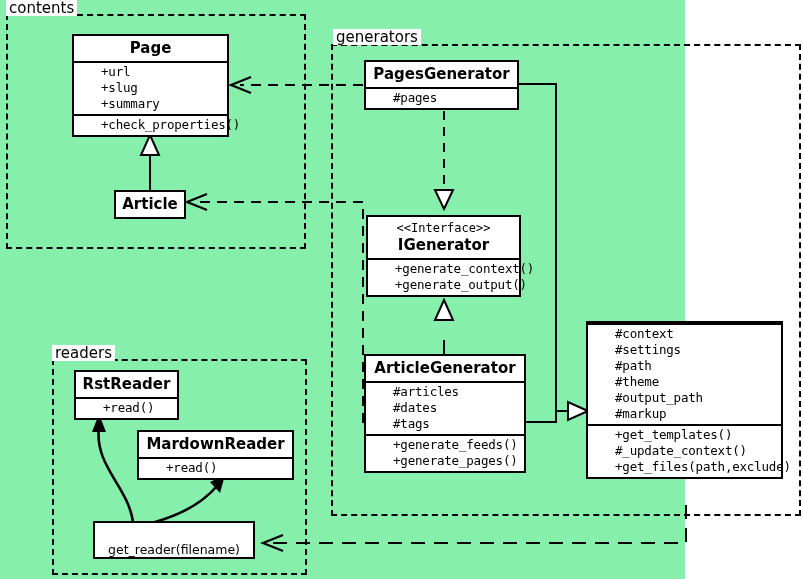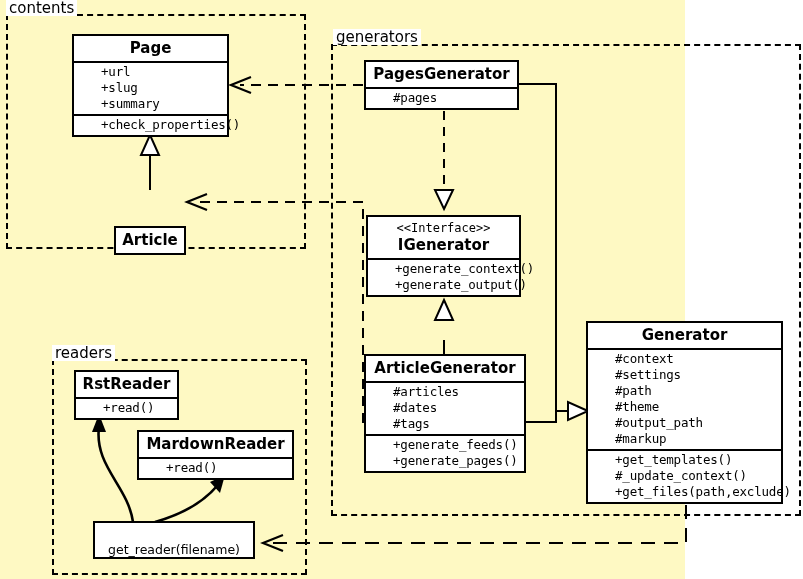--- a/index.html
+++ b/index.html
@@ -11,21 +11,21 @@
   body {
     font-family: "DejaVu Sans", sans-serif;
     width: 803px;
     height: 579px;
     overflow: hidden;
   }
   #diagram {
     position: relative;
     width: 685px;
     height: 579px;
-    background: #fef9c3;
+    background: #86efac;
   }
   svg.layer {
     position: absolute;
     left: 0;
     top: 0;
     width: 803px;
     height: 579px;
     pointer-events: none;
   }
   
@@ -176,21 +176,21 @@
       <div class="member">+url</div>
       <div class="member">+slug</div>
       <div class="member">+summary</div>
     </div>
     <div class="sep"></div>
     <div class="compartment">
       <div class="member">+check_properties()</div>
     </div>
   </div>
 
-  <div class="uml" style="left:114px; top:190px; width:72px;margin-top:36px;">
+  <div class="uml" style="left:114px; top:190px; width:72px;">
     <div class="title">Article</div>
   </div>
 
   <div class="uml" style="left:366px; top:215px; width:155px;">
     <div class="title">
       <span class="stereo">&lt;&lt;Interface&gt;&gt;</span>
       <span>IGenerator</span>
     </div>
     <div class="sep"></div>
     <div class="compartment">
@@ -216,21 +216,20 @@
       <div class="member">#tags</div>
     </div>
     <div class="sep"></div>
     <div class="compartment">
       <div class="member">+generate_feeds()</div>
       <div class="member">+generate_pages()</div>
     </div>
   </div>
 
   <div class="uml" style="left:586px; top:321px; width:197px;">
-    <div class="title">Generator</div>
     <div class="sep"></div>
     <div class="compartment">
       <div class="member">#context</div>
       <div class="member">#settings</div>
       <div class="member">#path</div>
       <div class="member">#theme</div>
       <div class="member">#output_path</div>
       <div class="member">#markup</div>
     </div>
     <div class="sep"></div>

